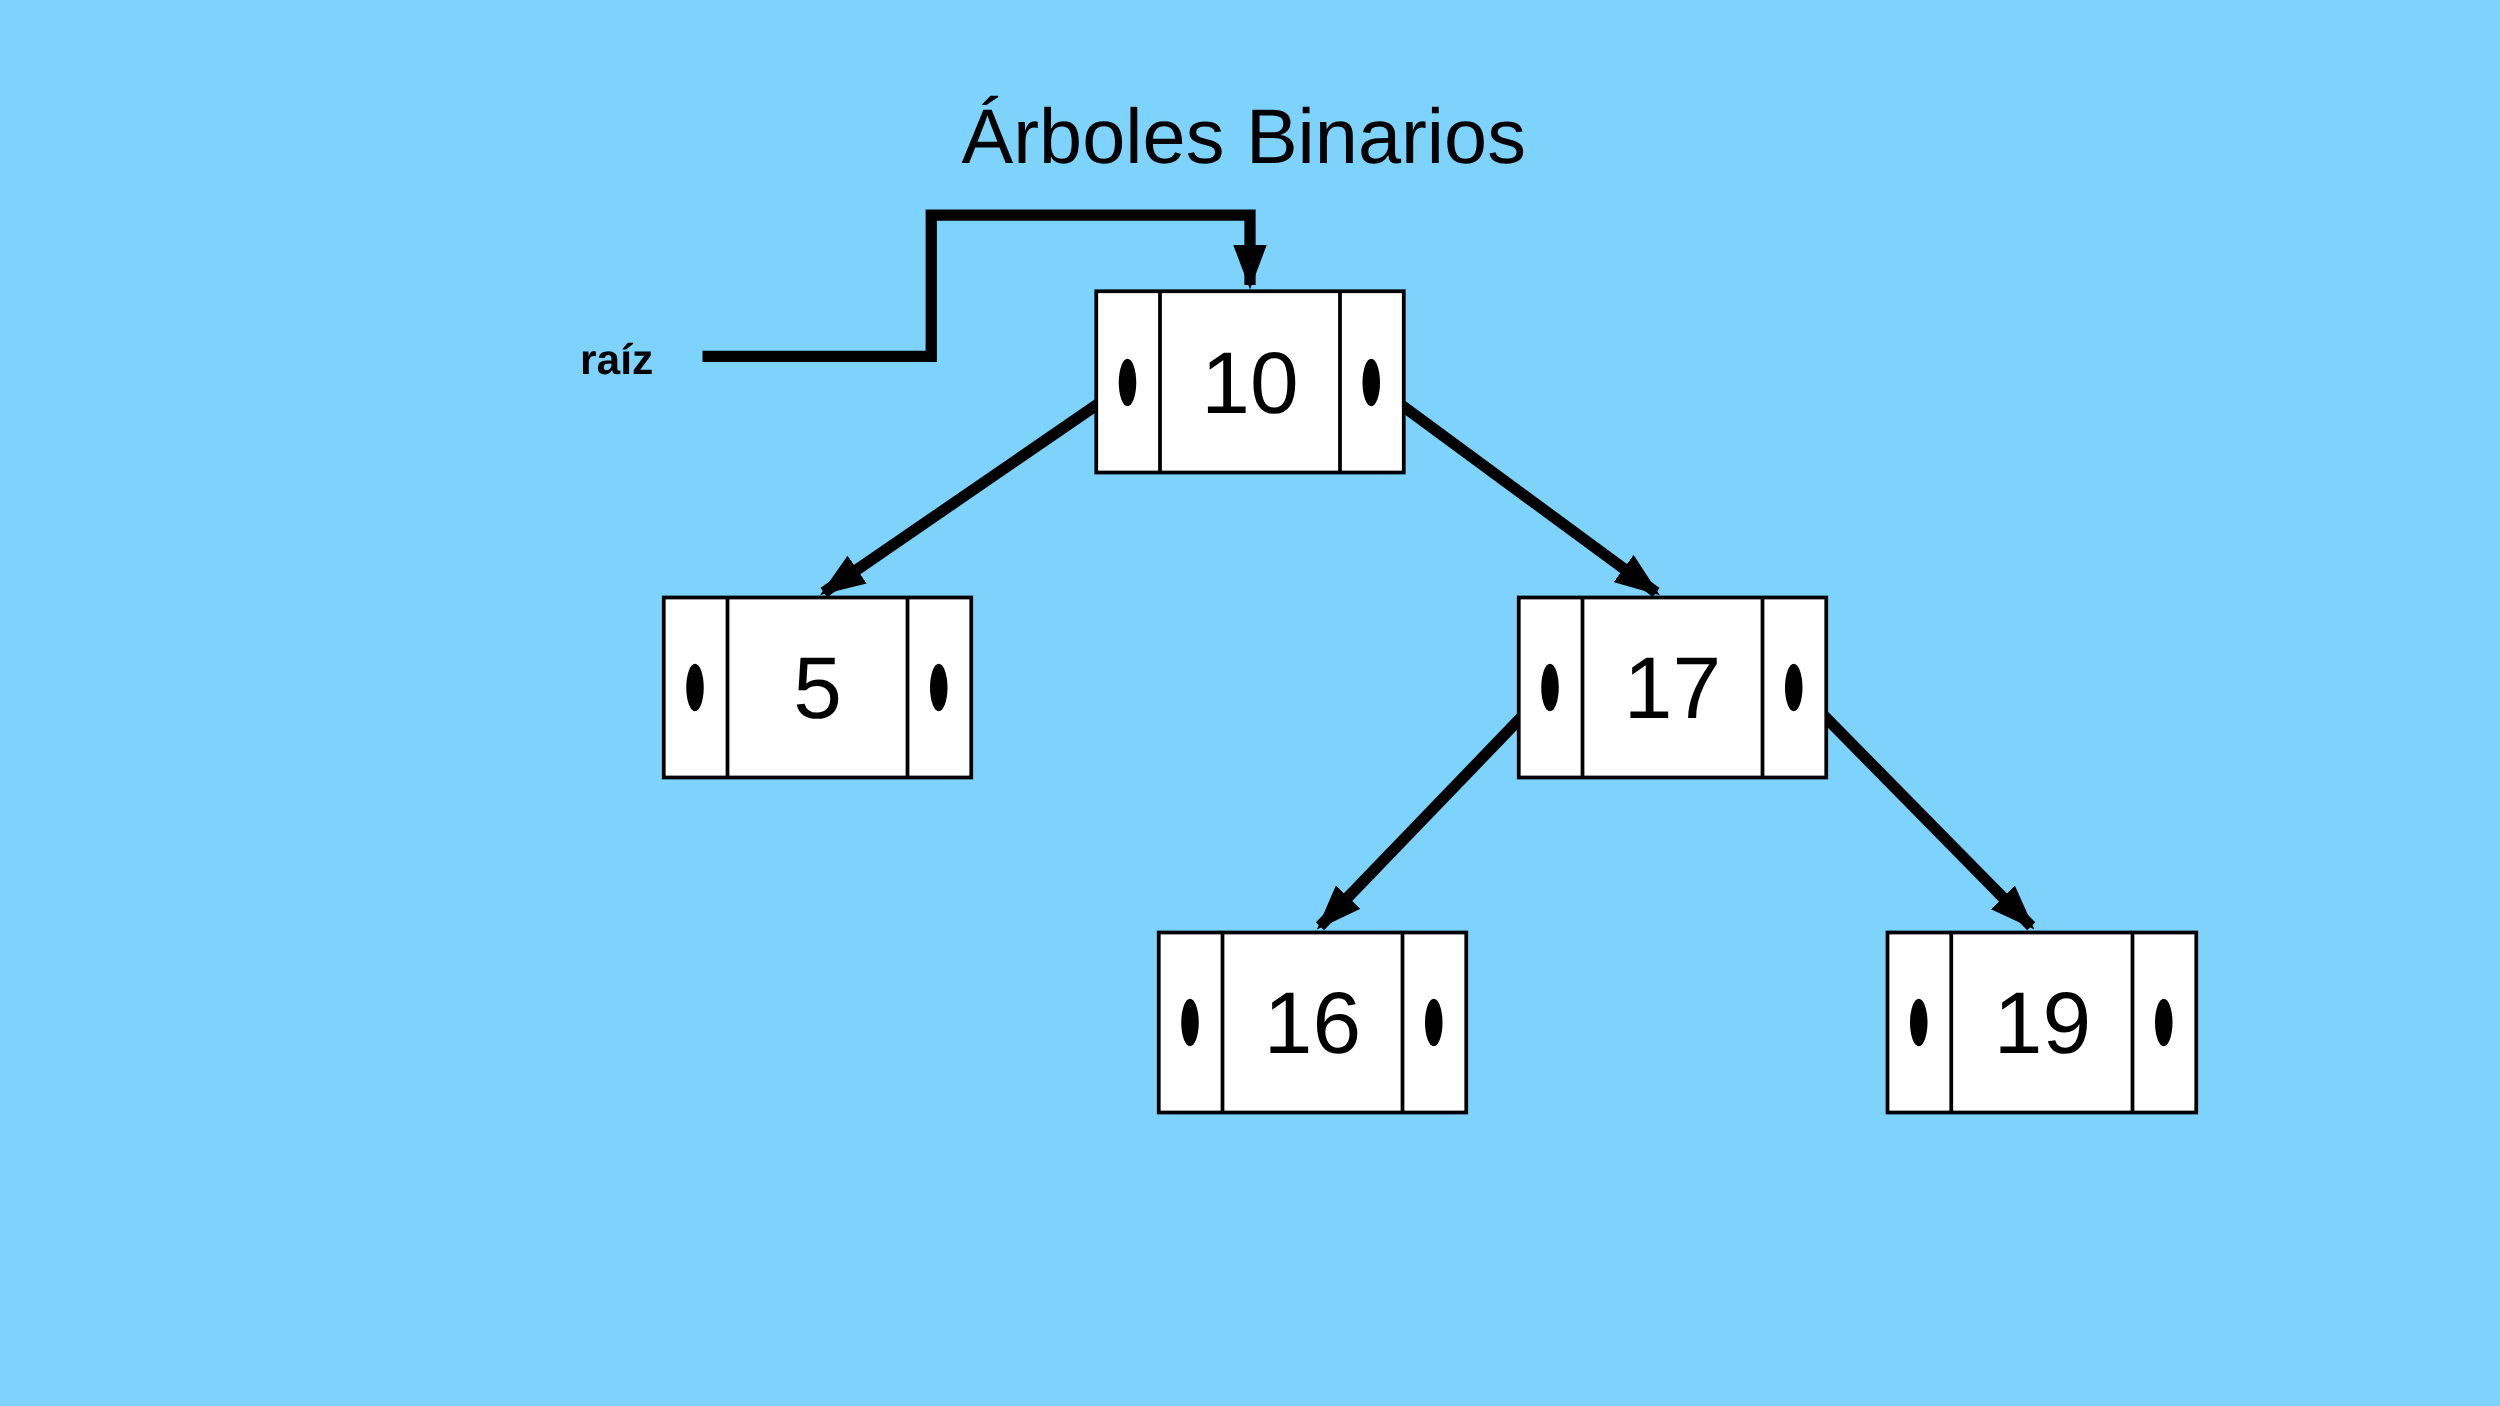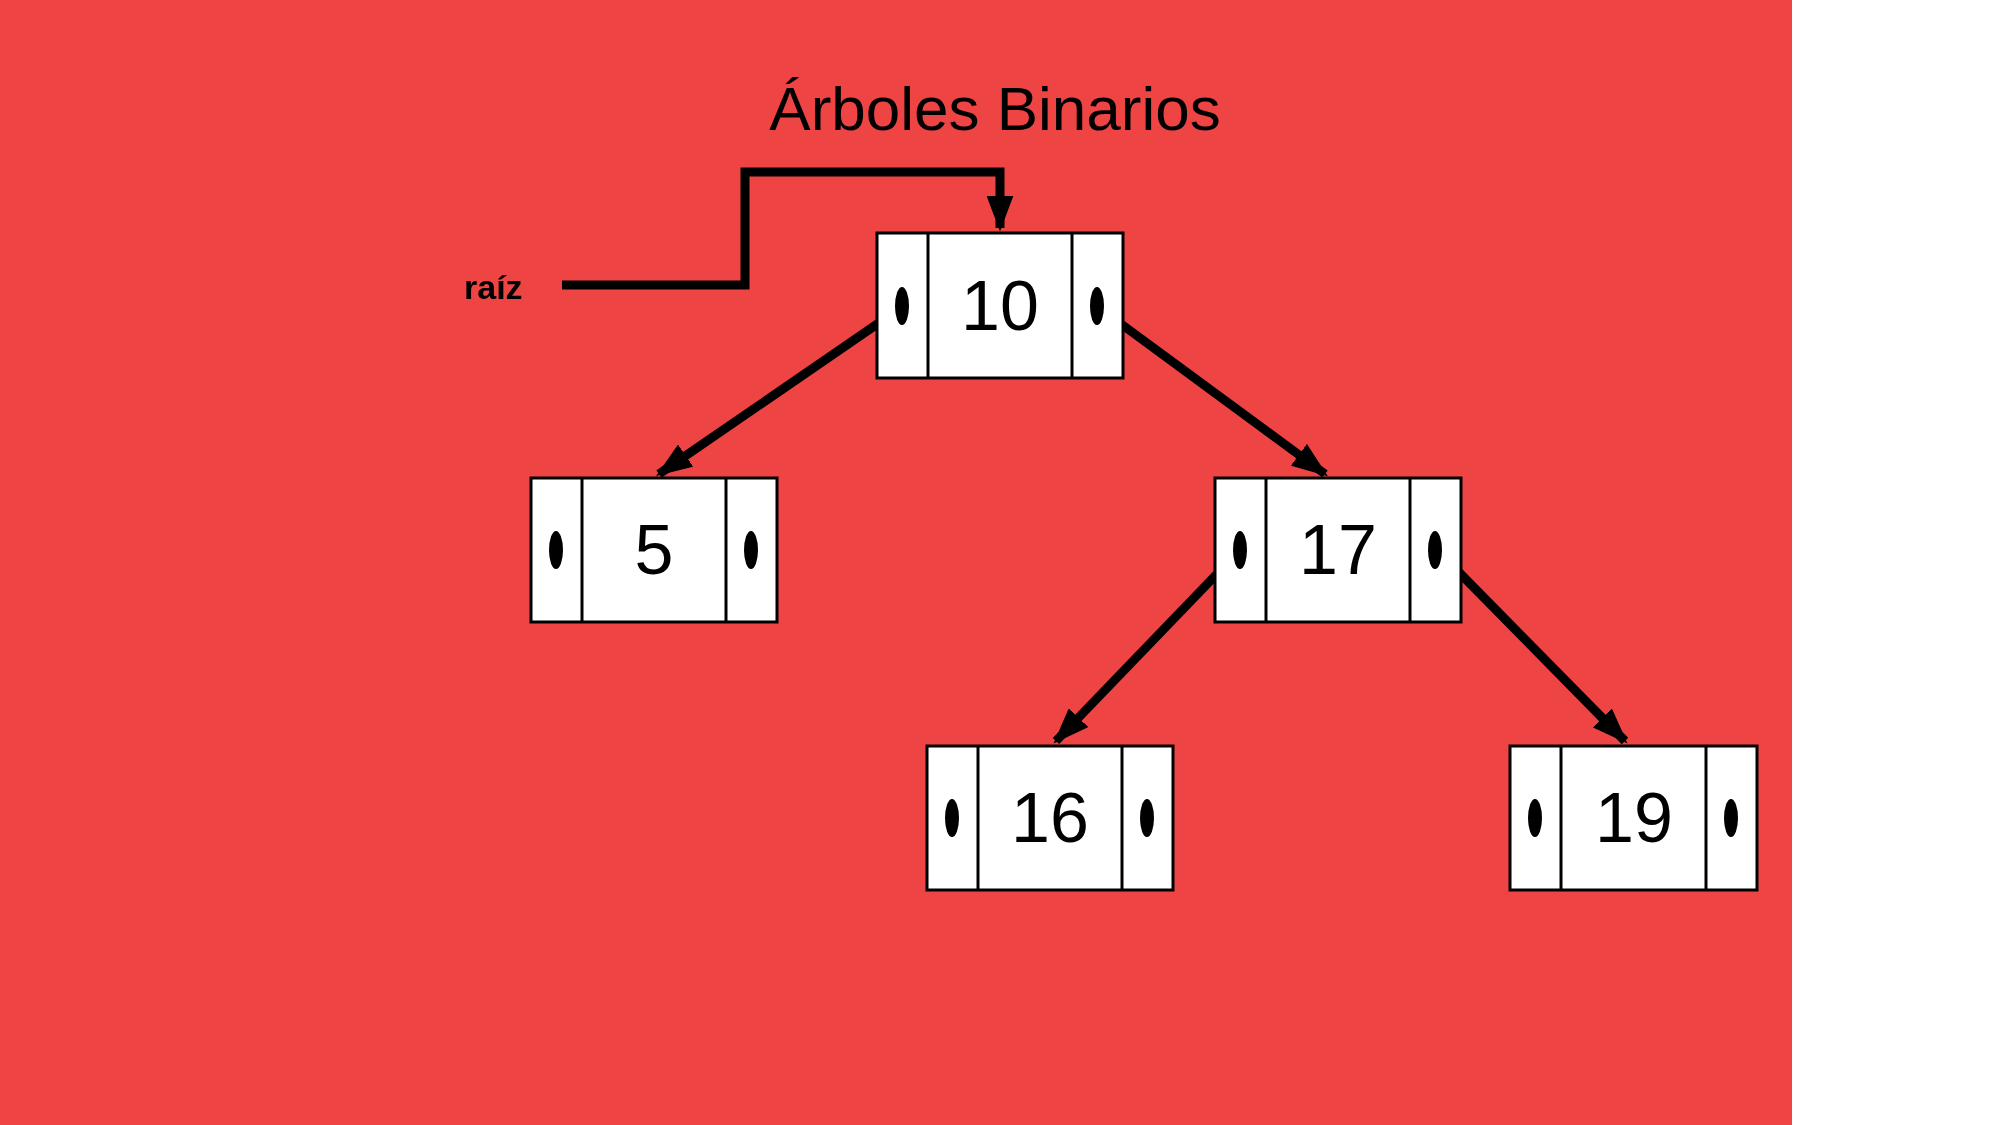--- a/index.html
+++ b/index.html
@@ -2,23 +2,23 @@
 <html><head>
 <meta charset="utf-8">
 <style>
   html, body {
     margin: 0;
     padding: 0;
     background: #ffffff;
   }
   .page {
     position: relative;
-    width: 1792px;
+    width: 2000px;
     height: 1125px;
-    background: #ef4444;
+    background: #7dd3fc;
     overflow: hidden;
     font-family: "Liberation Sans", sans-serif;
   }
   svg { display: block; }
   .title-text {
     font-family: "Liberation Sans", sans-serif;
     font-size: 62px;
     fill: #000000;
   }
   .pointer-label-text {

